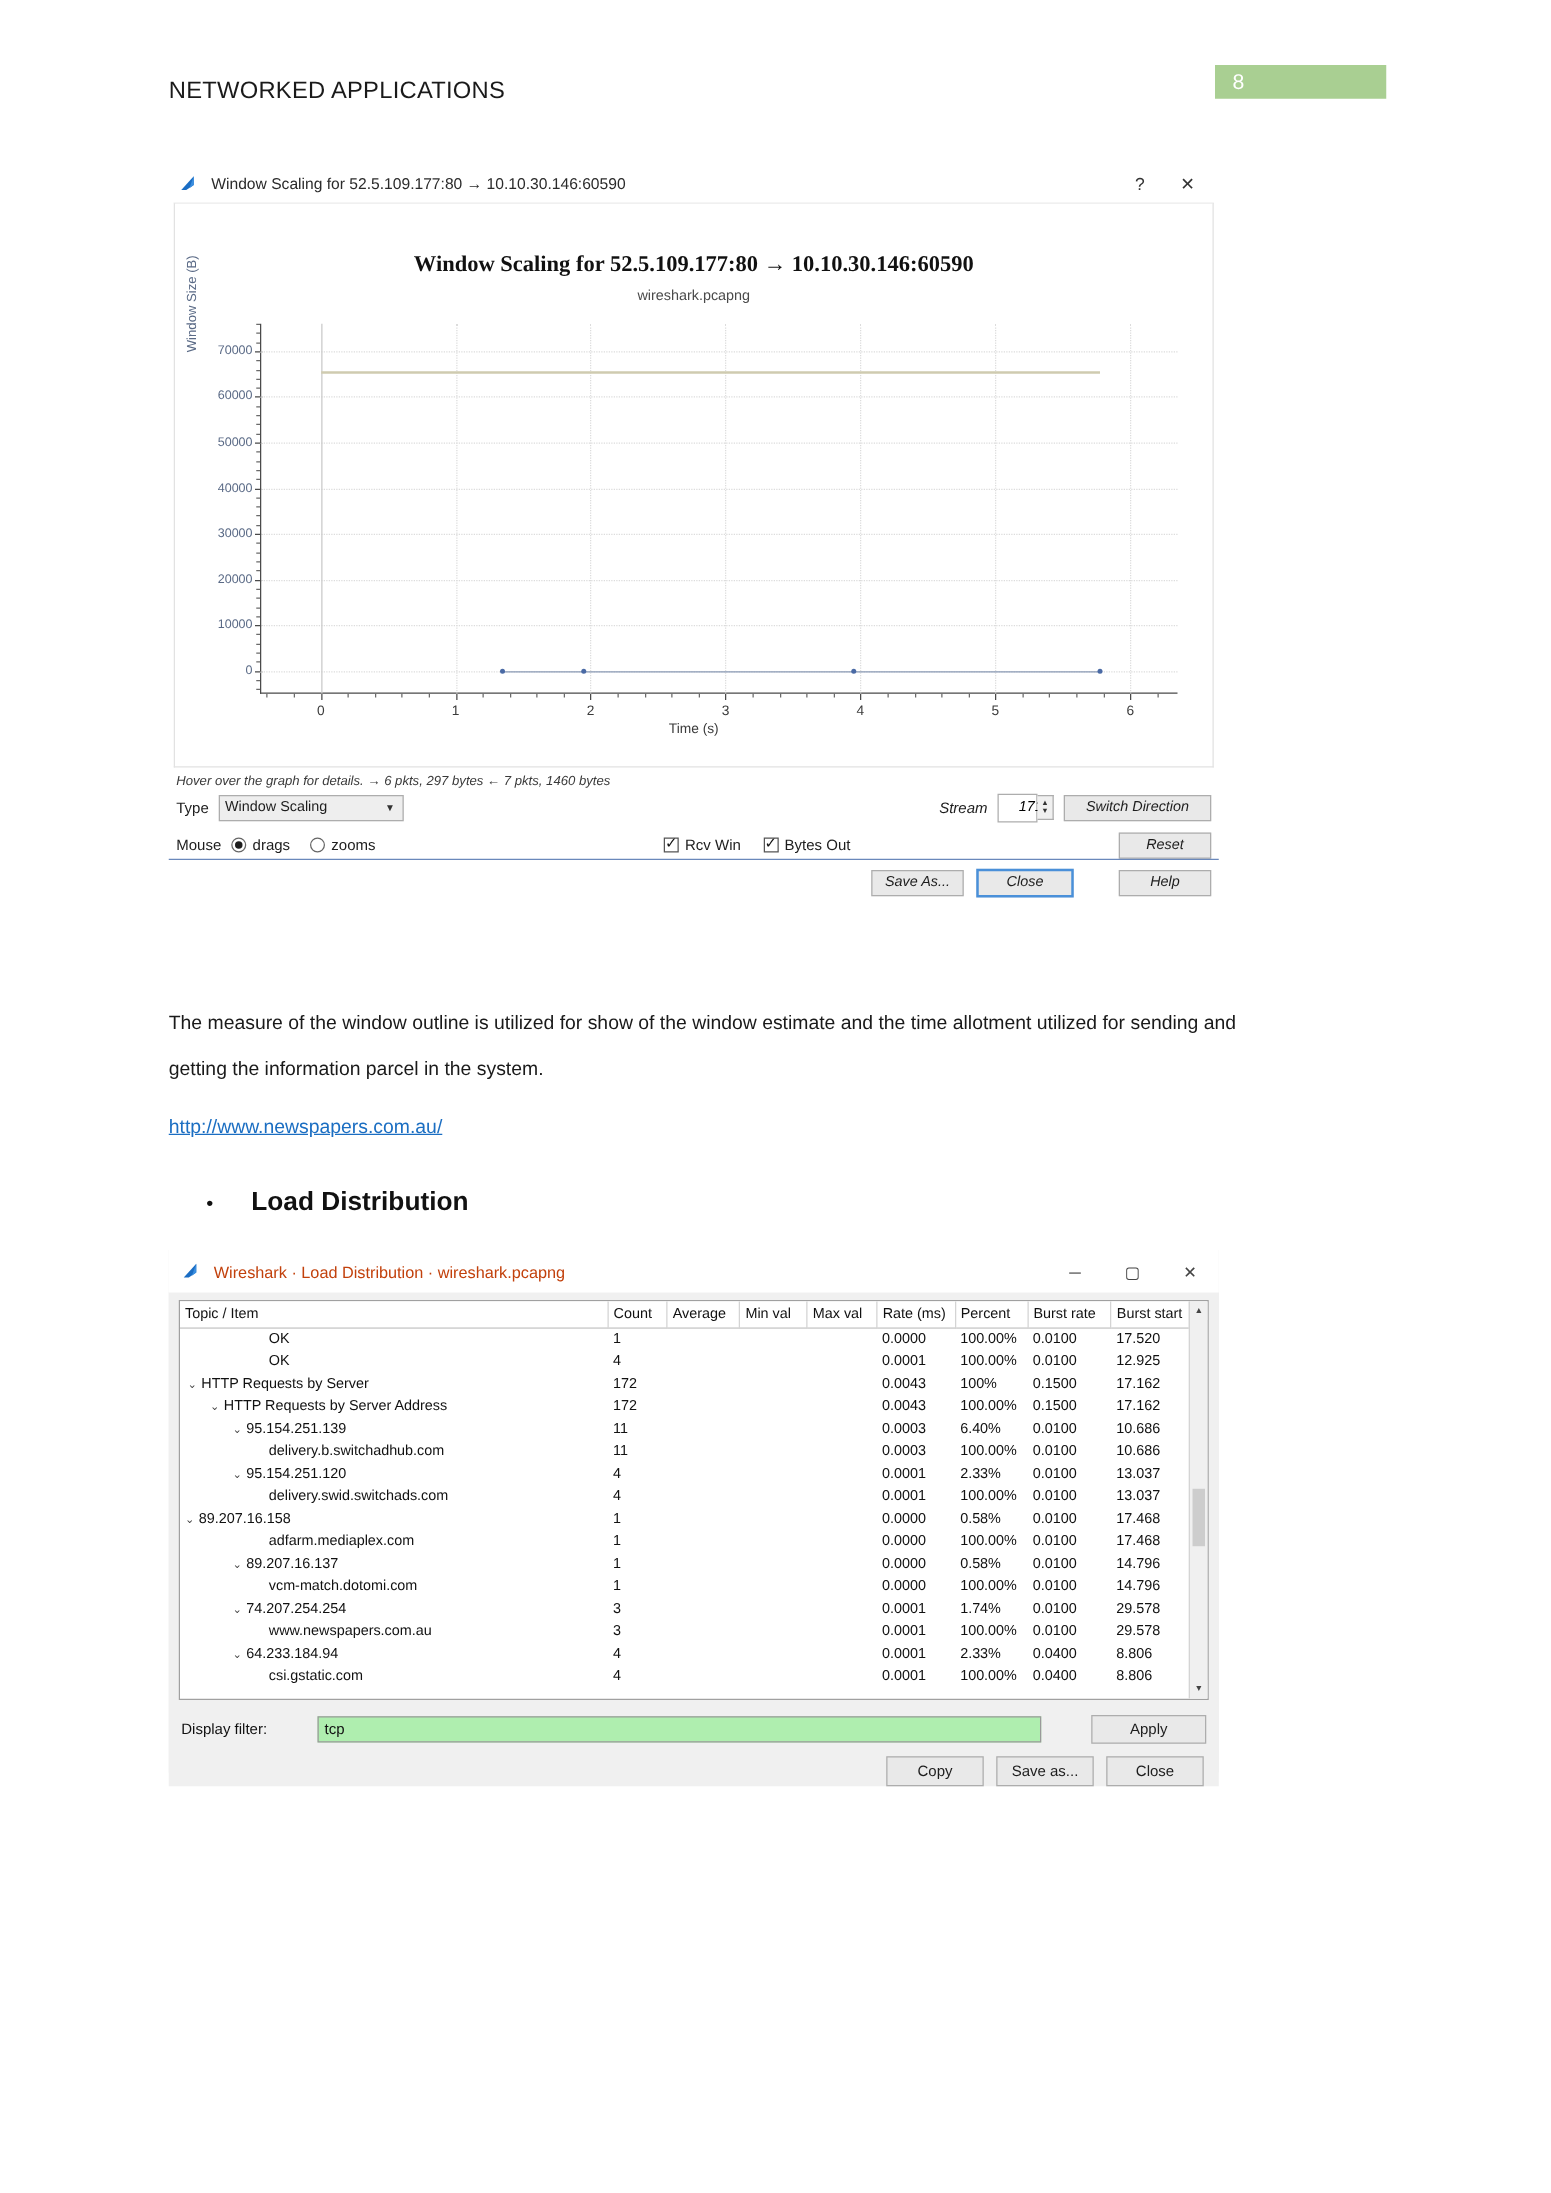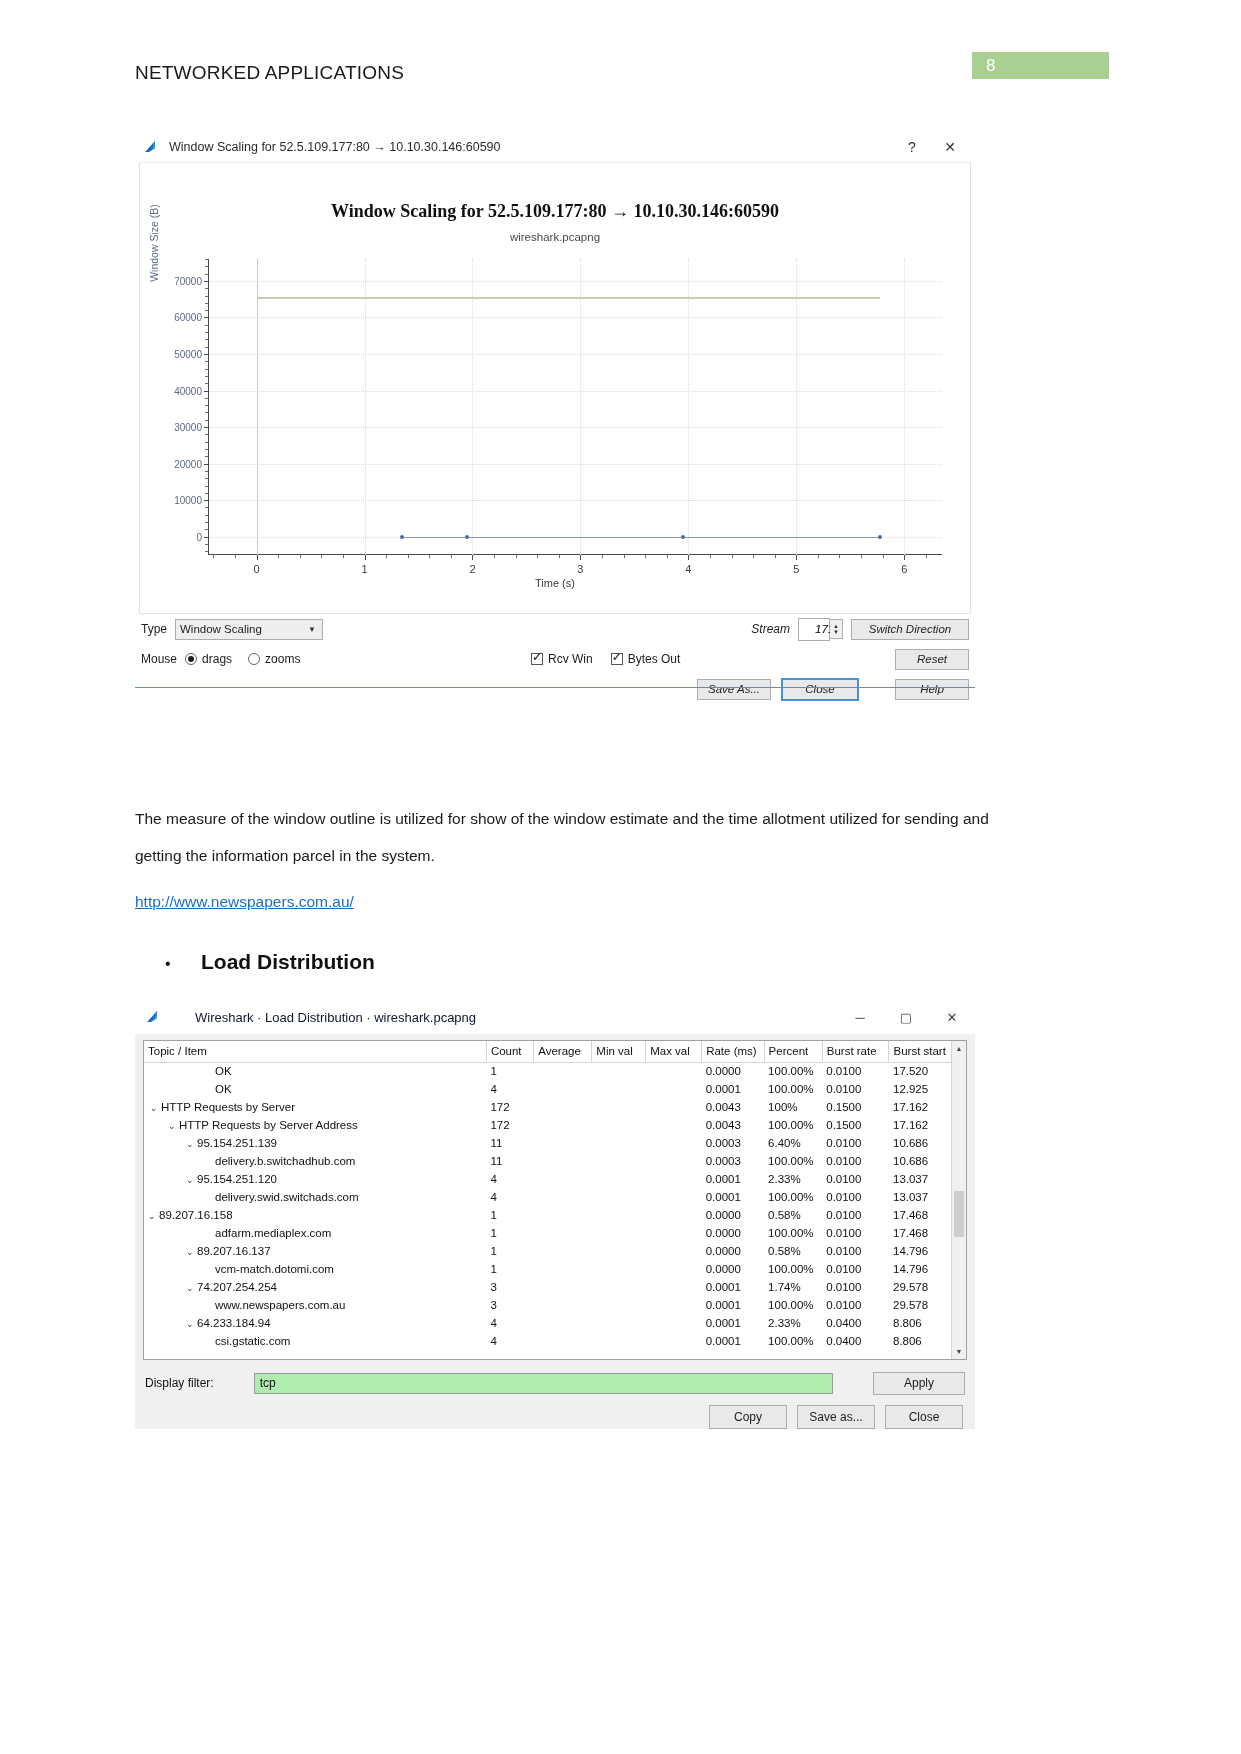--- a/index.html
+++ b/index.html
@@ -162,21 +162,21 @@
 
   
   .ws2 {
     position:absolute; left:135px; top:1000px; width:840px; height:418px;
     background:#f0f0f0;
   }
   .ws2-titlebar {
     height:34px; background:#ffffff; display:flex; align-items:center;
     padding-left:10px; position:relative;
   }
-  .ws2-title { font-size:13px; color:#0f172a; white-space:nowrap;margin-left:24px; }
+  .ws2-title { font-size:13px; color:#c2410c; white-space:nowrap; }
   .ws2-sysbtns { position:absolute; right:0; top:0; height:34px; display:flex; }
   .sysbtn2 {
     width:46px; height:34px; display:flex; align-items:center; justify-content:center;
     font-size:13px; color:#444;
   }
   .ws2-body { background:#f0f0f0; padding:6px 8px 0 8px; }
   .table-wrap {
     background:#ffffff; border:1px solid #a0a0a0; height:320px;
     position:relative; overflow:hidden;
   }
@@ -387,20 +387,21 @@
             <div class="pt" style="left: 194.294px; top: 277.728px;"></div>
             <div class="pt" style="left: 259.059px; top: 277.728px;"></div>
             <div class="pt" style="left: 474.941px; top: 277.728px;"></div>
             <div class="pt" style="left: 672.474px; top: 277.728px;"></div>
           </div>
       </div>
     </div>
     <div class="xlabel">Time (s)</div>
   </div>
 
+  <div class="ws1-hint">Hover over the graph for details. → 6 pkts, 297 bytes ← 7 pkts, 1460 bytes</div>
 
   <div class="ws1-controls">
     <div class="ctrl-row">
       <span class="ctrl-label">Type</span>
       <span class="combo">
         <span>Window Scaling</span>
         <span class="caret">▼</span>
       </span>
       <span style="position:absolute; right:126px; display:flex; align-items:center;font-style:italic;">
         <span class="ctrl-label">Stream</span>

